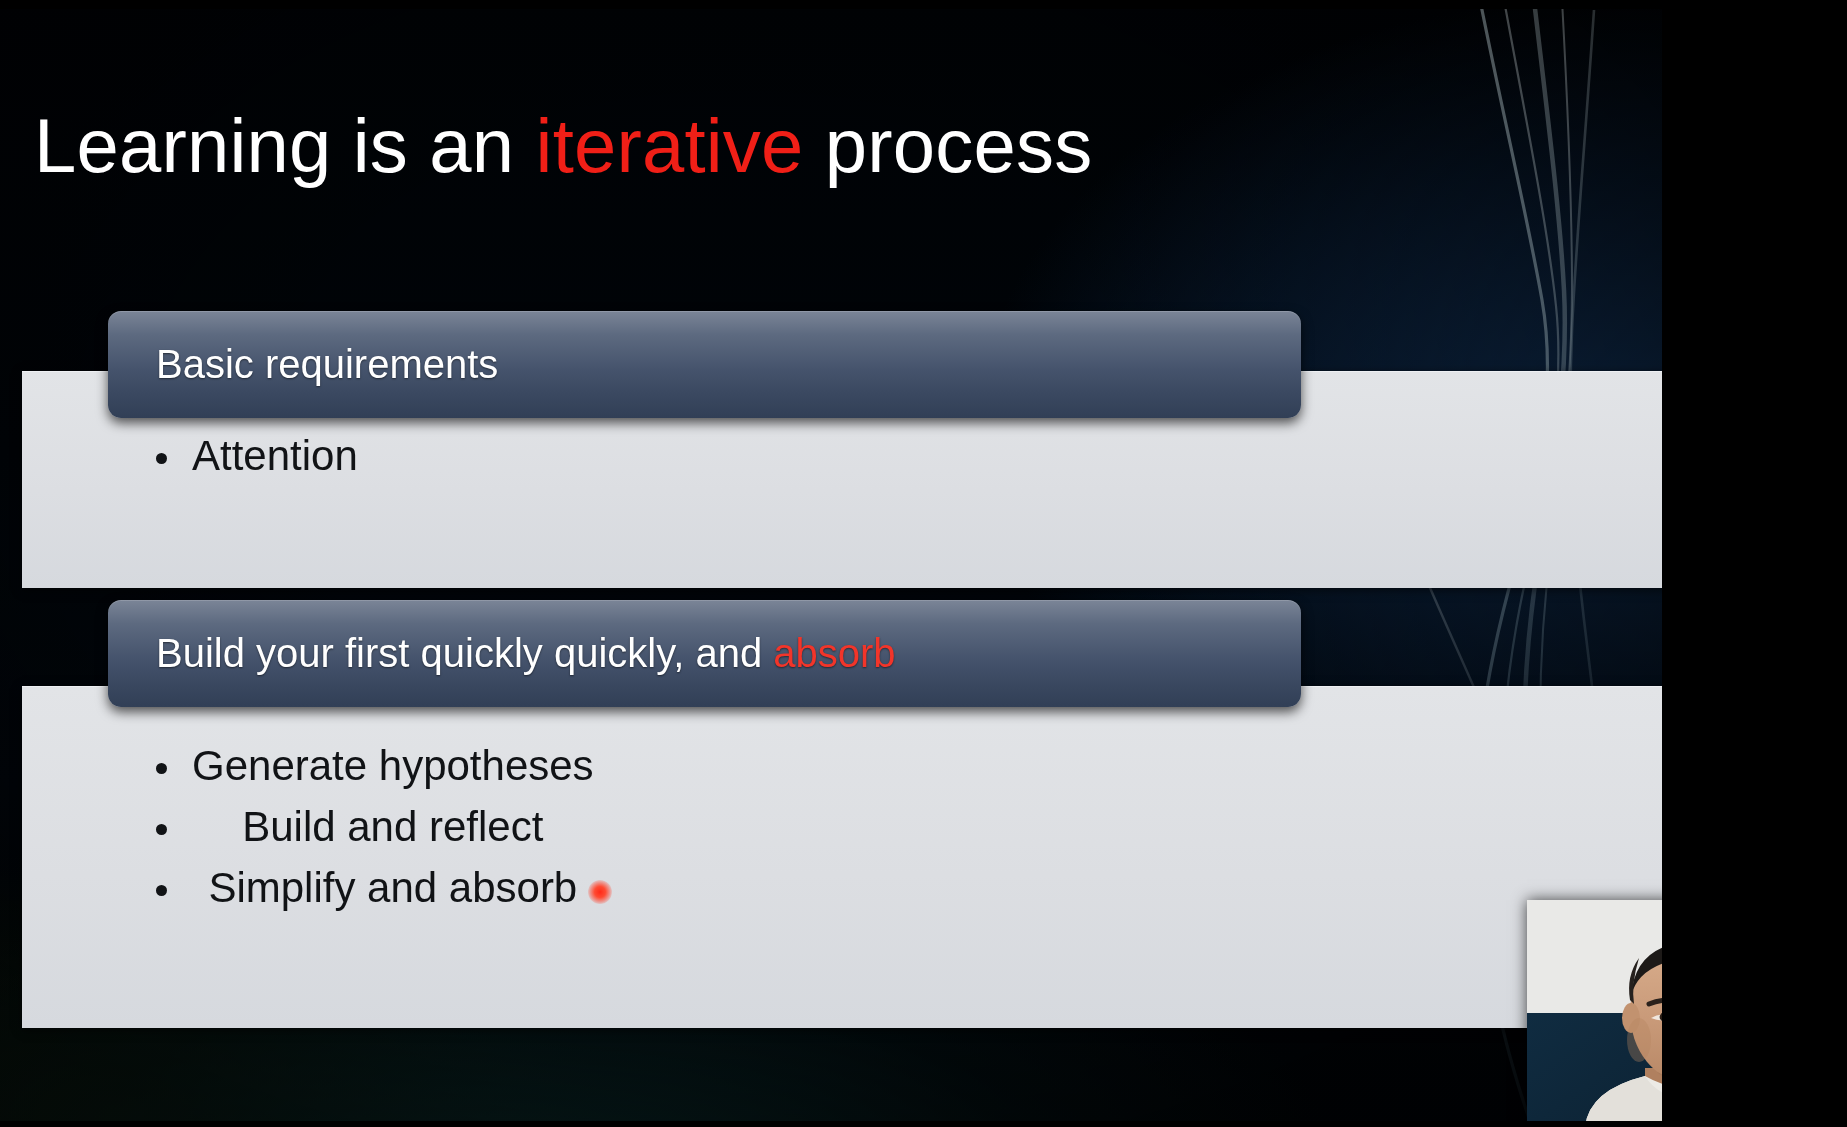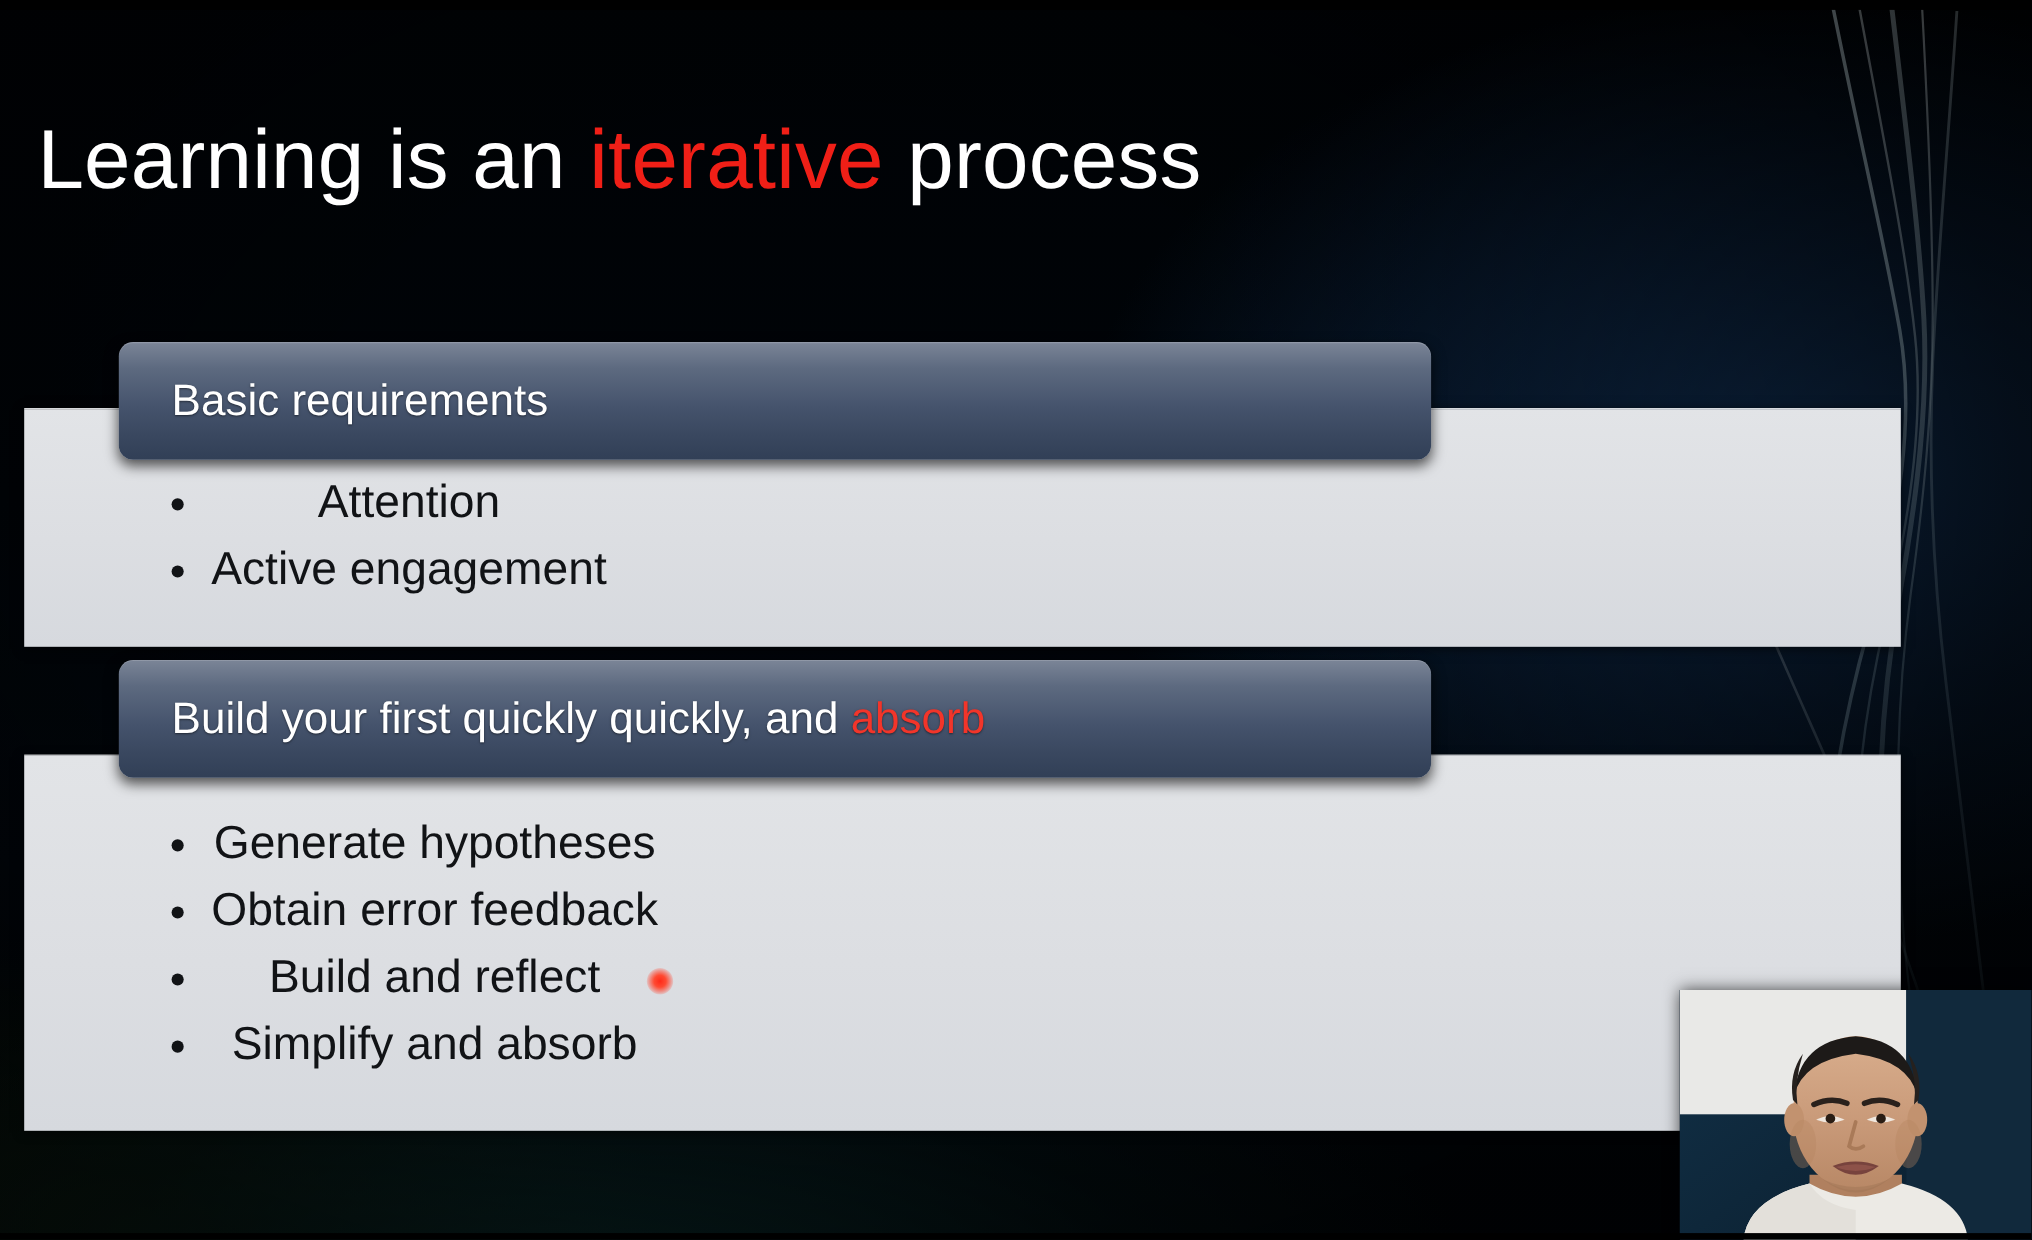--- a/index.html
+++ b/index.html
@@ -9,21 +9,21 @@
   }
   body {
     width: 1847px;
     height: 1127px;
     overflow: hidden;
     font-family: "Liberation Sans", sans-serif;
   }
 
   #slide {
     position: relative;
-    width: 1847px;
+    width: 1662px;
     height: 1127px;
     background: #000000;
     overflow: hidden;
   }
 
   
   .bg-base {
     position: absolute;
     left: 0; top: 0;
     width: 1847px; height: 1127px;
@@ -195,34 +195,32 @@
 
   <div class="bg-vignette"></div>
 
   <div class="title">
     <span>Learning is an </span><span class="accent">iterative</span><span> process</span>
   </div>
 
   <div class="panel panel-1">
     <ul class="bullets bullets-1">
       <li>Attention</li>
-      <li>Active engagement</li>
     </ul>
   </div>
 
   <div class="ribbon ribbon-1">
     <div class="ribbon-text">
       <span>Basic requirements</span><span class="accent"></span>
     </div>
   </div>
 
   <div class="panel panel-2">
     <ul class="bullets bullets-2">
       <li>Generate hypotheses</li>
-      <li>Obtain error feedback</li>
       <li>Build and reflect</li>
       <li>Simplify and absorb</li>
     </ul>
   </div>
 
   <div class="ribbon ribbon-2">
     <div class="ribbon-text">
       <span>Build your first quickly quickly, and </span><span class="accent">absorb</span>
     </div>
   </div>

